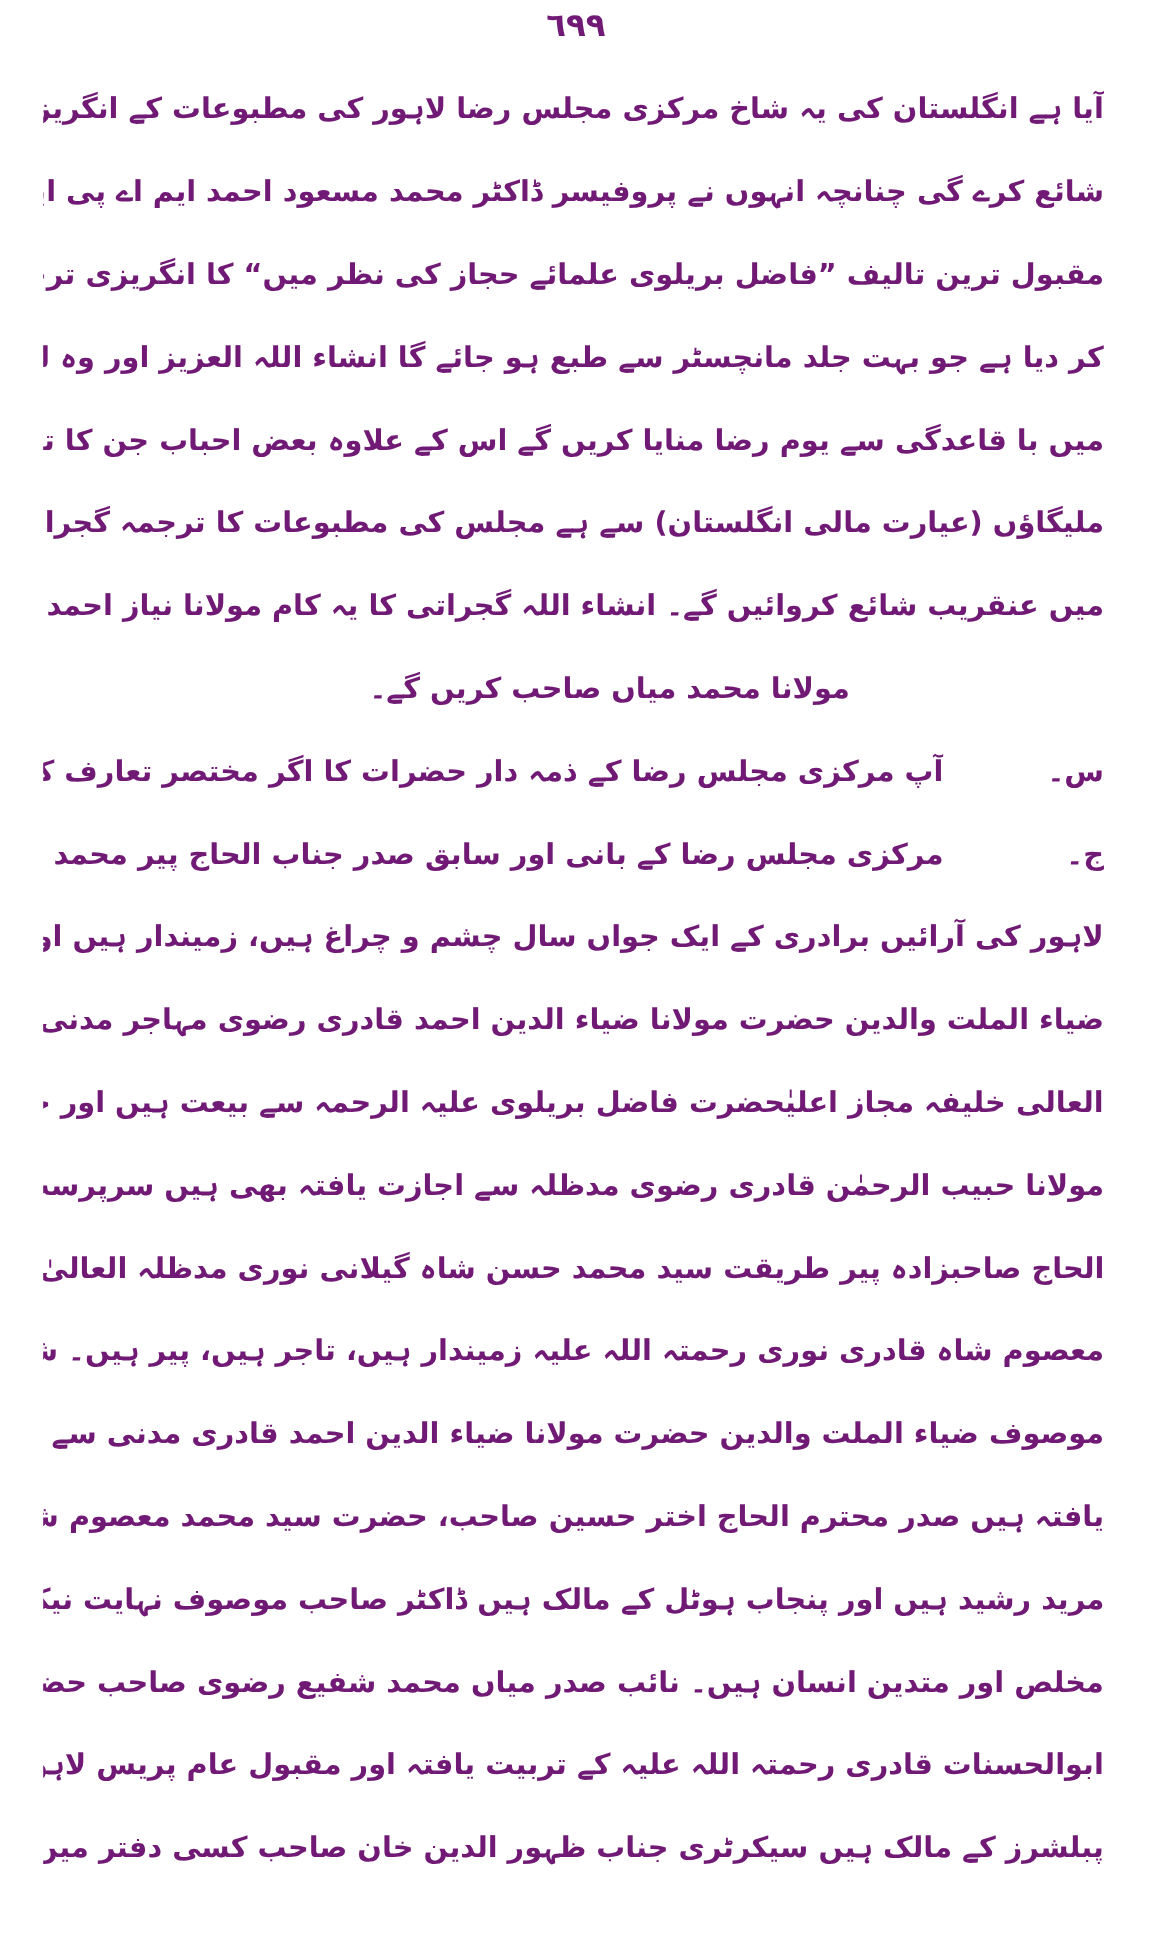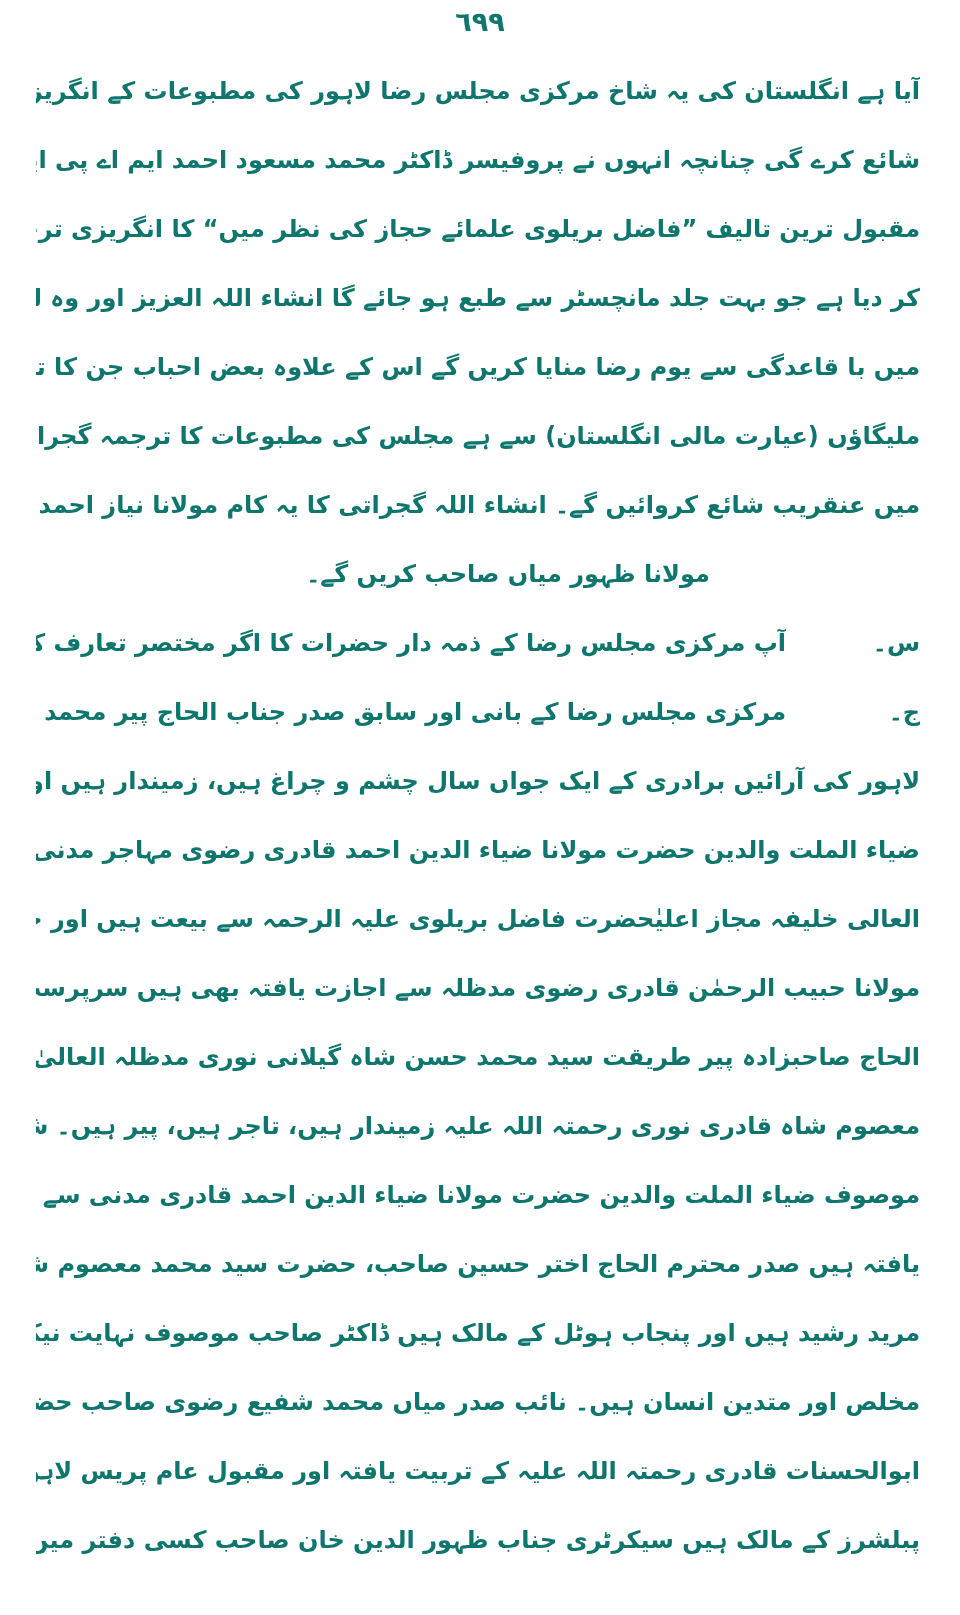--- a/index.html
+++ b/index.html
@@ -5,21 +5,21 @@
   html, body {
     margin: 0;
     padding: 0;
     background: #ffffff;
   }
   .page {
     position: relative;
     width: 960px;
     height: 1615px;
     background: #ffffff;
-    color: #0f766e;
+    color: #701a75;
     font-family: "DejaVu Sans", sans-serif;
     direction: rtl;
     overflow: hidden;
   }
   .pagenum {
     text-align: center;
     padding-top: 6px;
     font-size: 27px;
     font-weight: 700;
     letter-spacing: 2px;
@@ -70,21 +70,21 @@
   <div class="content">
 
     <div>
       <div class="tline">آیا ہے انگلستان کی یہ شاخ مرکزی مجلس رضا لاہور کی مطبوعات کے انگریزی تراجم</div>
       <div class="tline">شائع کرے گی چنانچہ انہوں نے پروفیسر ڈاکٹر محمد مسعود احمد ایم اے پی ایچ ڈی کی</div>
       <div class="tline">مقبول ترین تالیف ”فاضل بریلوی علمائے حجاز کی نظر میں“ کا انگریزی ترجمہ شروع</div>
       <div class="tline">کر دیا ہے جو بہت جلد مانچسٹر سے طبع ہو جائے گا انشاء اللہ العزیز اور وہ لوگ مانچسٹر</div>
       <div class="tline">میں با قاعدگی سے یوم رضا منایا کریں گے اس کے علاوہ بعض احباب جن کا تعلق بمبئی</div>
       <div class="tline">ملیگاؤں (عیارت مالی انگلستان) سے ہے مجلس کی مطبوعات کا ترجمہ گجراتی زبان</div>
       <div class="tline">میں عنقریب شائع کروائیں گے۔ انشاء اللہ گجراتی کا یہ کام مولانا نیاز احمد مصطفوی اور</div>
-      <div class="tline short">مولانا ظہور میاں صاحب کریں گے۔</div>
+      <div class="tline short">مولانا محمد میاں صاحب کریں گے۔</div>
     </div>
 
     <div class="qa-row">
       <div class="qa-marker">س۔</div>
       <div class="tline qa-first">آپ مرکزی مجلس رضا کے ذمہ دار حضرات کا اگر مختصر تعارف کرا دیں تو بہتر ہوگا؟</div>
     </div>
 
     <div>
       <div class="qa-row">
         <div class="qa-marker">ج۔</div>

